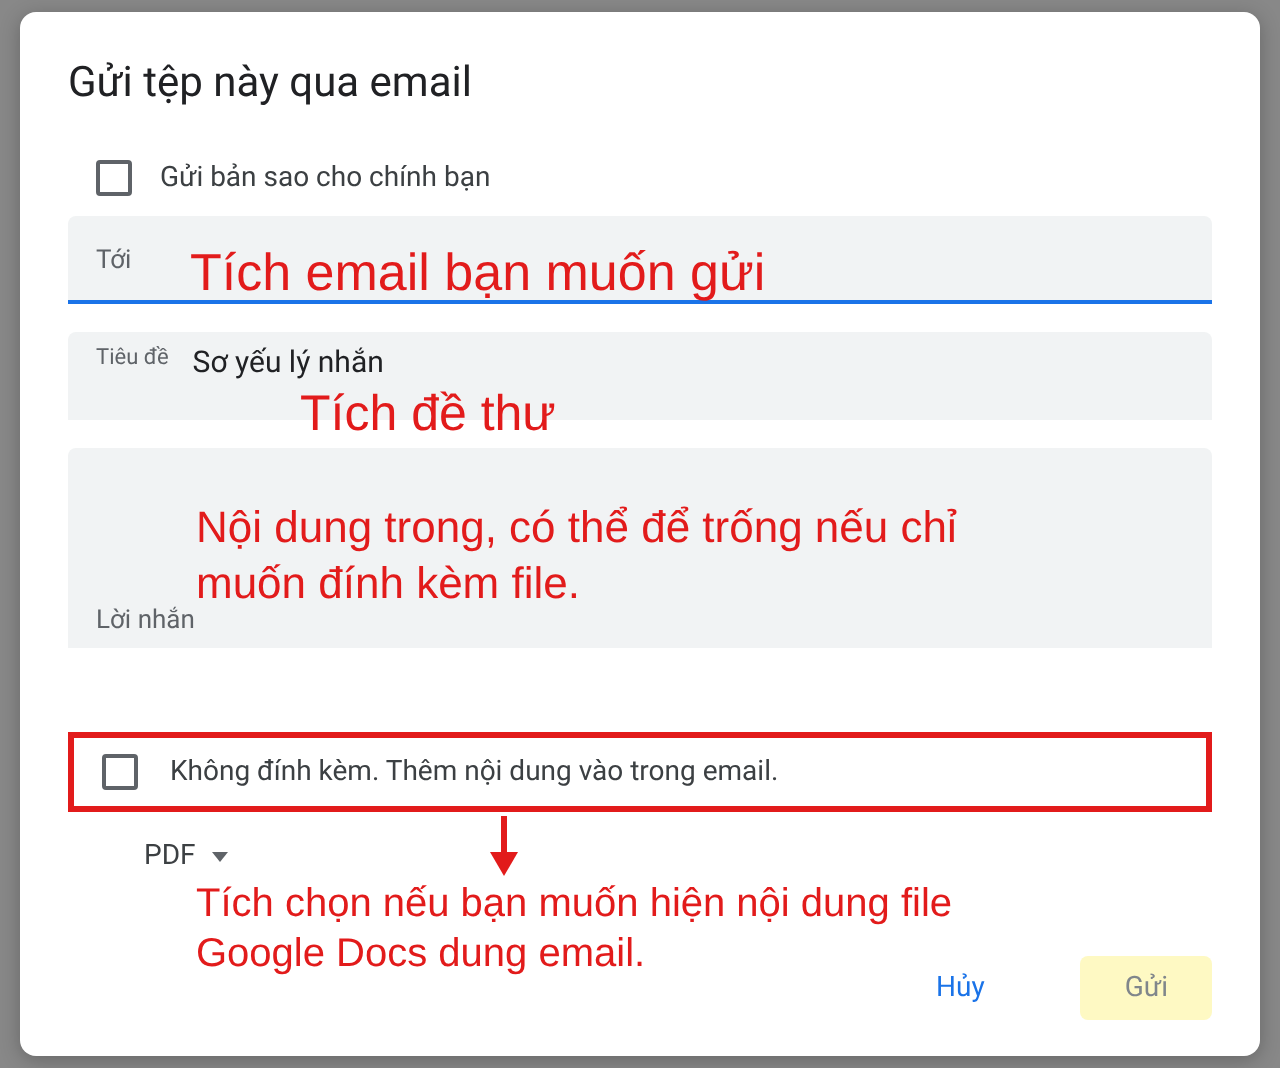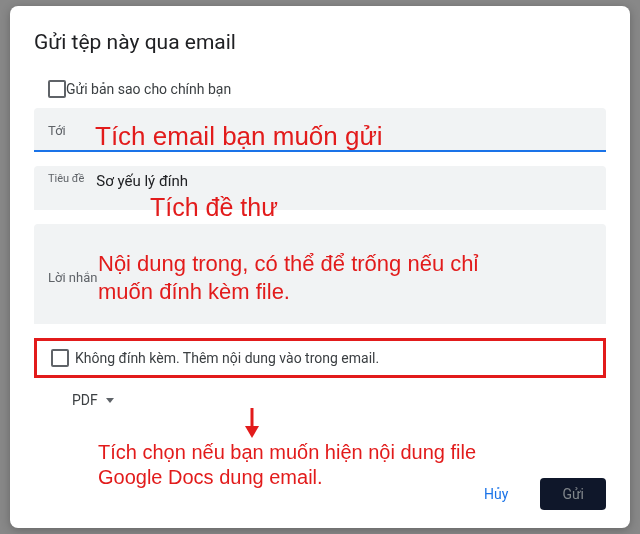--- a/index.html
+++ b/index.html
@@ -26,20 +26,21 @@
     }
     .dialog-title {
       font-size: 21px;
       color: #202124;
       font-weight: 400;
       margin-bottom: 20px;
     }
     .checkbox-row {
       display: flex;
       align-items: center;
+      gap: 14px;
       padding: 6px 14px 10px 14px;
     }
     .checkbox {
       width: 18px;
       height: 18px;
       border: 2px solid #5f6368;
       border-radius: 2px;
       flex-shrink: 0;
       cursor: pointer;
     }
@@ -60,43 +61,44 @@
     }
     .field.to-field {
       border-bottom: 2px solid #1a73e8;
     }
     .field.subject-field {
       align-items: flex-start;
       padding: 6px 14px 8px 14px;
     }
     .field.message-field {
       min-height: 100px;
-      align-items: center;
+      align-items: flex-end;
       padding-top: 12px;
     }
     .field-label {
       font-size: 13px;
       color: #5f6368;
       flex-shrink: 0;
     }
     .field-label.small {
       font-size: 11px;
       margin-bottom: 2px;
     }
     .field-value {
       font-size: 15px;
       color: #202124;
     }
     .no-attach-row {
       display: flex;
       align-items: center;
-      gap: 6px;
+      gap: 16px;
       padding: 8px 14px;
       border: 3px solid #e21b1b;
       margin-bottom: 10px;
+      margin-top: 28px;
     }
     .no-attach-row .checkbox-label {
       font-size: 14px;
     }
     .format-row {
       display: flex;
       align-items: center;
       gap: 8px;
       padding: 4px 6px;
       cursor: pointer;
@@ -110,37 +112,37 @@
       width: 0;
       height: 0;
       border-left: 4px solid transparent;
       border-right: 4px solid transparent;
       border-top: 5px solid #5f6368;
     }
     .actions {
       margin-top: auto;
       display: flex;
       justify-content: flex-end;
-      gap: 10px;
+      gap: 26px;
       align-items: center;
     }
     .btn {
       font-size: 14px;
       padding: 8px 22px;
       border-radius: 4px;
       border: none;
       cursor: pointer;
       font-family: inherit;
     }
     .btn-cancel {
       background: transparent;
       color: #1a73e8;
     }
     .btn-send {
-      background: #0f172a;
+      background: #fef9c3;
       color: #80868b;
     }
     
     .annotation {
       position: absolute;
       color: #e21b1b;
       font-family: Arial, sans-serif;
       font-weight: 400;
       pointer-events: none;
       line-height: 1.25;
@@ -167,21 +169,21 @@
     <div class="checkbox"></div>
     <span class="checkbox-label">Gửi bản sao cho chính bạn</span>
   </div>
 
   <div class="field to-field">
     <span class="field-label">Tới</span>
   </div>
 
   <div class="field subject-field">
     <span class="field-label small">Tiêu đề</span>
-    <span class="field-value">Sơ yếu lý đính</span>
+    <span class="field-value">Sơ yếu lý nhắn</span>
   </div>
 
   <div class="field message-field">
     <span class="field-label">Lời nhắn</span>
   </div>
 
   <div class="no-attach-row">
     <div class="checkbox"></div>
     <span class="checkbox-label">Không đính kèm. Thêm nội dung vào trong email.</span>
   </div>

